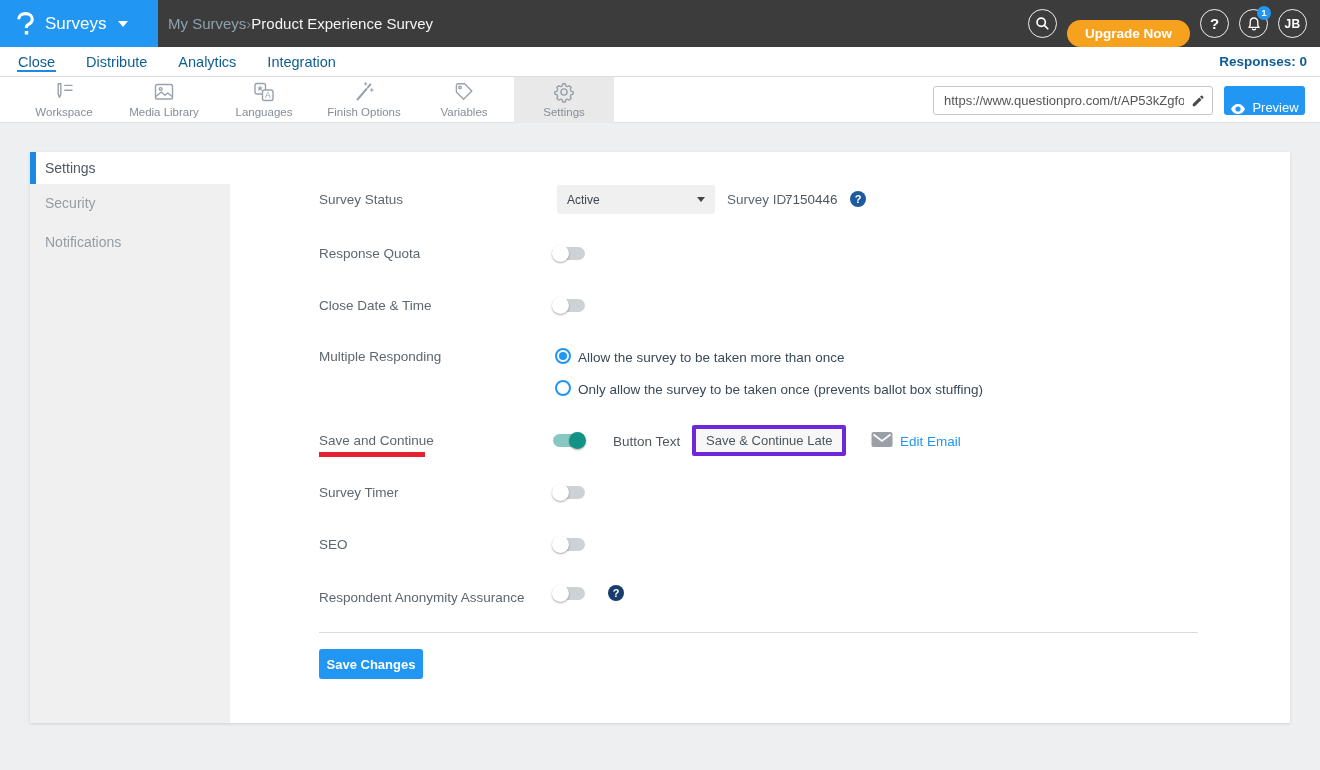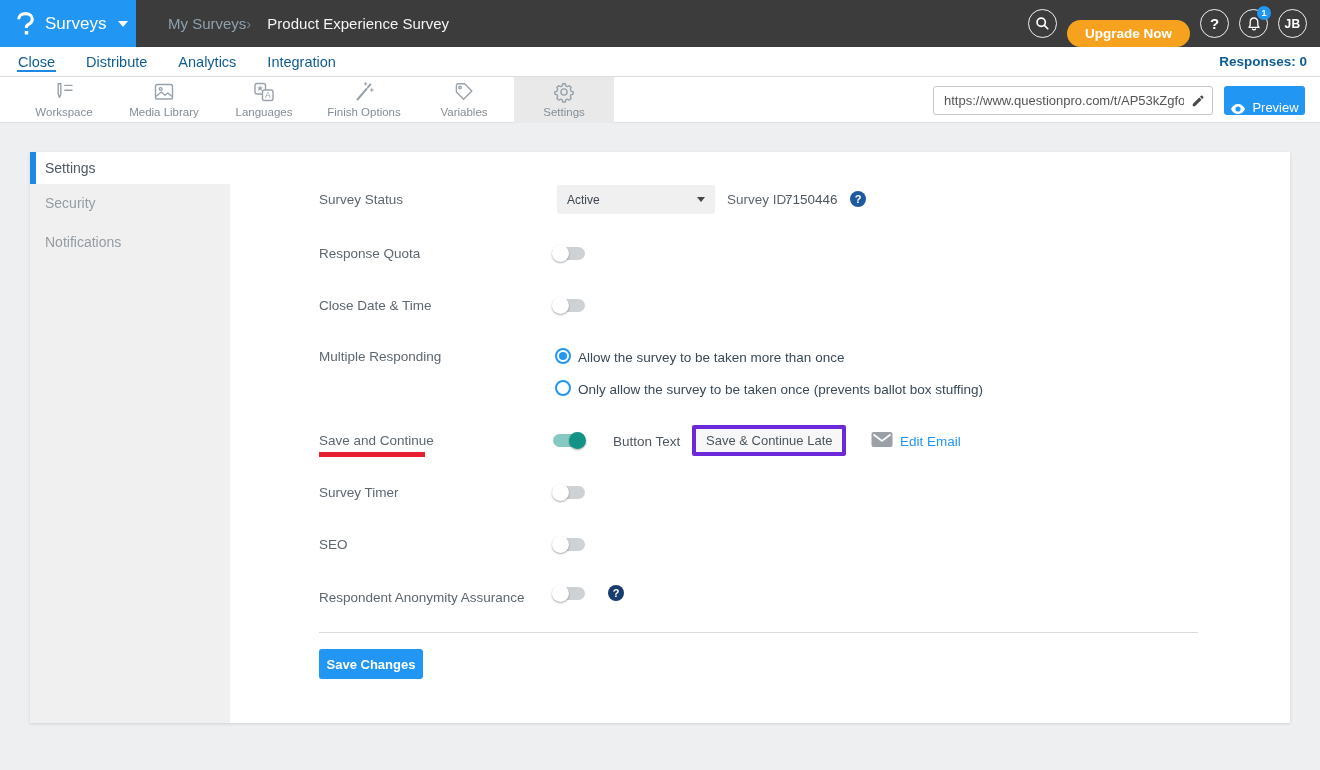--- a/index.html
+++ b/index.html
@@ -5,28 +5,28 @@
   * { margin:0; padding:0; box-sizing:border-box; }
   html,body { width:1320px; height:770px; }
   body {
     position:relative; overflow:hidden;
     background:#edeff1;
     font-family:"Liberation Sans", sans-serif;
     -webkit-font-smoothing:antialiased;
   }
   
   .topbar { position:absolute; left:0; top:0; width:1320px; height:47px; background:#3c3c3c; }
-  .logo-box { position:absolute; left:0; top:0; width:136px; height:47px; background:#2196f3;
+  .logo-box { position:absolute; left:0; top:0; width:158px; height:47px; background:#2196f3;
     display:flex; align-items:center; padding-left:16px; gap:10px; cursor:pointer; }
   .logo-box .pname { color:#fff; font-size:17px; }
   .caret-white { width:0; height:0; border-left:5px solid transparent; border-right:5px solid transparent; border-top:6px solid #fff; margin-left:2px; }
   .crumbs { position:absolute; left:168px; top:0; height:47px; display:flex; align-items:center; }
   .crumb-parent { color:#8fa0ad; font-size:15px; cursor:pointer; }
   .crumb-sep { color:#78838b; font-size:15px; }
-  .crumb-title { color:#f4f4f4; font-size:15px; margin-left:16px; }
+  .crumb-title { color:#f4f4f4; font-size:15px; }
   .top-actions { position:absolute; right:13px; top:0; height:47px; display:flex; align-items:center; gap:10px; }
   .circle-btn { width:29px; height:29px; border:1.6px solid rgba(255,255,255,.92); border-radius:50%;
     display:flex; align-items:center; justify-content:center; color:#fff; cursor:pointer; position:relative; flex:0 0 auto; }
   .circle-btn.help span { font-size:15px; font-weight:bold; }
   .circle-btn.avatar { font-size:12px; font-weight:bold; letter-spacing:.3px; }
   .badge { position:absolute; top:-4px; right:-4px; min-width:14px; height:14px; border-radius:7px;
     background:#2196f3; color:#fff; font-size:9px; font-weight:bold; display:flex; align-items:center; justify-content:center; padding:0 3px; }
   .upgrade { height:27px; border-radius:14px; background:#f7a21f; color:#fff; font-size:13.5px; font-weight:bold;
     display:flex; align-items:center; padding:0 18px; cursor:pointer;margin-top:20px; }
   

